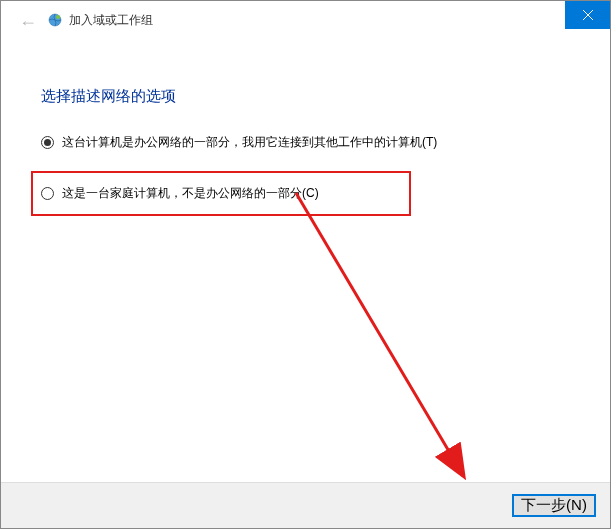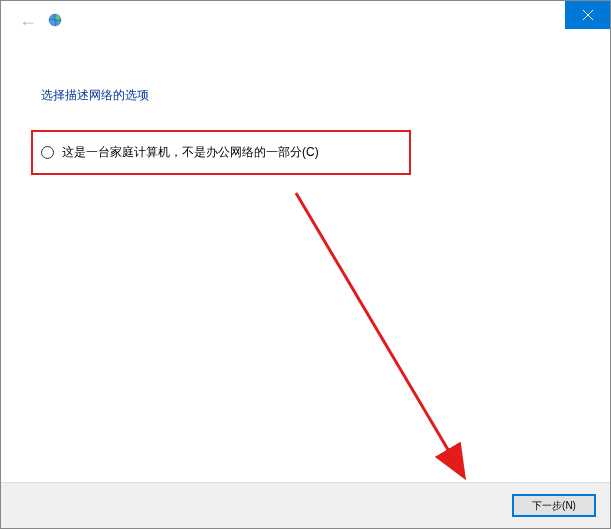--- a/index.html
+++ b/index.html
@@ -48,21 +48,21 @@
       align-items: center;
       justify-content: center;
       font-size: 14px;
       cursor: pointer;
     }
     .content {
       padding: 48px 40px 0 40px;
     }
     .heading {
       color: #003399;
-      font-size: 12px;
+      font-size: 15px;
       margin-bottom: 26px;
     }
     .radio-row {
       display: flex;
       align-items: center;
       margin-bottom: 18px;
       padding: 2px 0;
     }
     .radio {
       width: 13px;
@@ -110,21 +110,21 @@
       justify-content: flex-end;
       padding-right: 14px;
       gap: 8px;
     }
     .btn {
       min-width: 84px;
       height: 23px;
       background: #e1e1e1;
       border: 1px solid #adadad;
       color: #000;
-      font-size: 10px;
+      font-size: 15px;
       display: inline-flex;
       align-items: center;
       justify-content: center;
       cursor: pointer;
       font-family: inherit;
     }
     .btn.primary {
       border: 2px solid #0078d7;
     }
     .annotation-arrow {
@@ -139,31 +139,36 @@
 <div class="titlebar">
   <span class="back-arrow">←</span>
   <span class="title-icon">
     <svg width="16" height="16" viewBox="0 0 16 16">
       <circle cx="8" cy="8" r="6" fill="#4a9edb" stroke="#2a6da8" stroke-width="0.5"></circle>
       <path d="M2 8 Q5 6 8 8 Q11 10 14 8" stroke="#2a6da8" stroke-width="0.8" fill="none"></path>
       <path d="M8 2 Q6 5 8 8 Q10 11 8 14" stroke="#2a6da8" stroke-width="0.8" fill="none"></path>
       <circle cx="11" cy="5" r="2" fill="#7fc243"></circle>
     </svg>
   </span>
+  <span class="window-title">加入域或工作组</span>
   <div class="close-btn">
     <svg width="10" height="10" viewBox="0 0 10 10">
       <line x1="0" y1="0" x2="10" y2="10" stroke="#fff" stroke-width="1"></line>
       <line x1="10" y1="0" x2="0" y2="10" stroke="#fff" stroke-width="1"></line>
     </svg>
   </div>
 </div>
 
 <div class="content">
   <div class="heading">选择描述网络的选项</div>
 
+  <div class="radio-row">
+    <span class="radio checked"></span>
+    <span class="radio-label">这台计算机是办公网络的一部分，我用它连接到其他工作中的计算机(T)</span>
+  </div>
 
   <div class="highlight-box">
     <div class="radio-row">
       <span class="radio"></span>
       <span class="radio-label">这是一台家庭计算机，不是办公网络的一部分(C)</span>
     </div>
   </div>
 </div>
 
 <svg class="annotation-arrow" width="611" height="529" style="left:0;top:0;">

